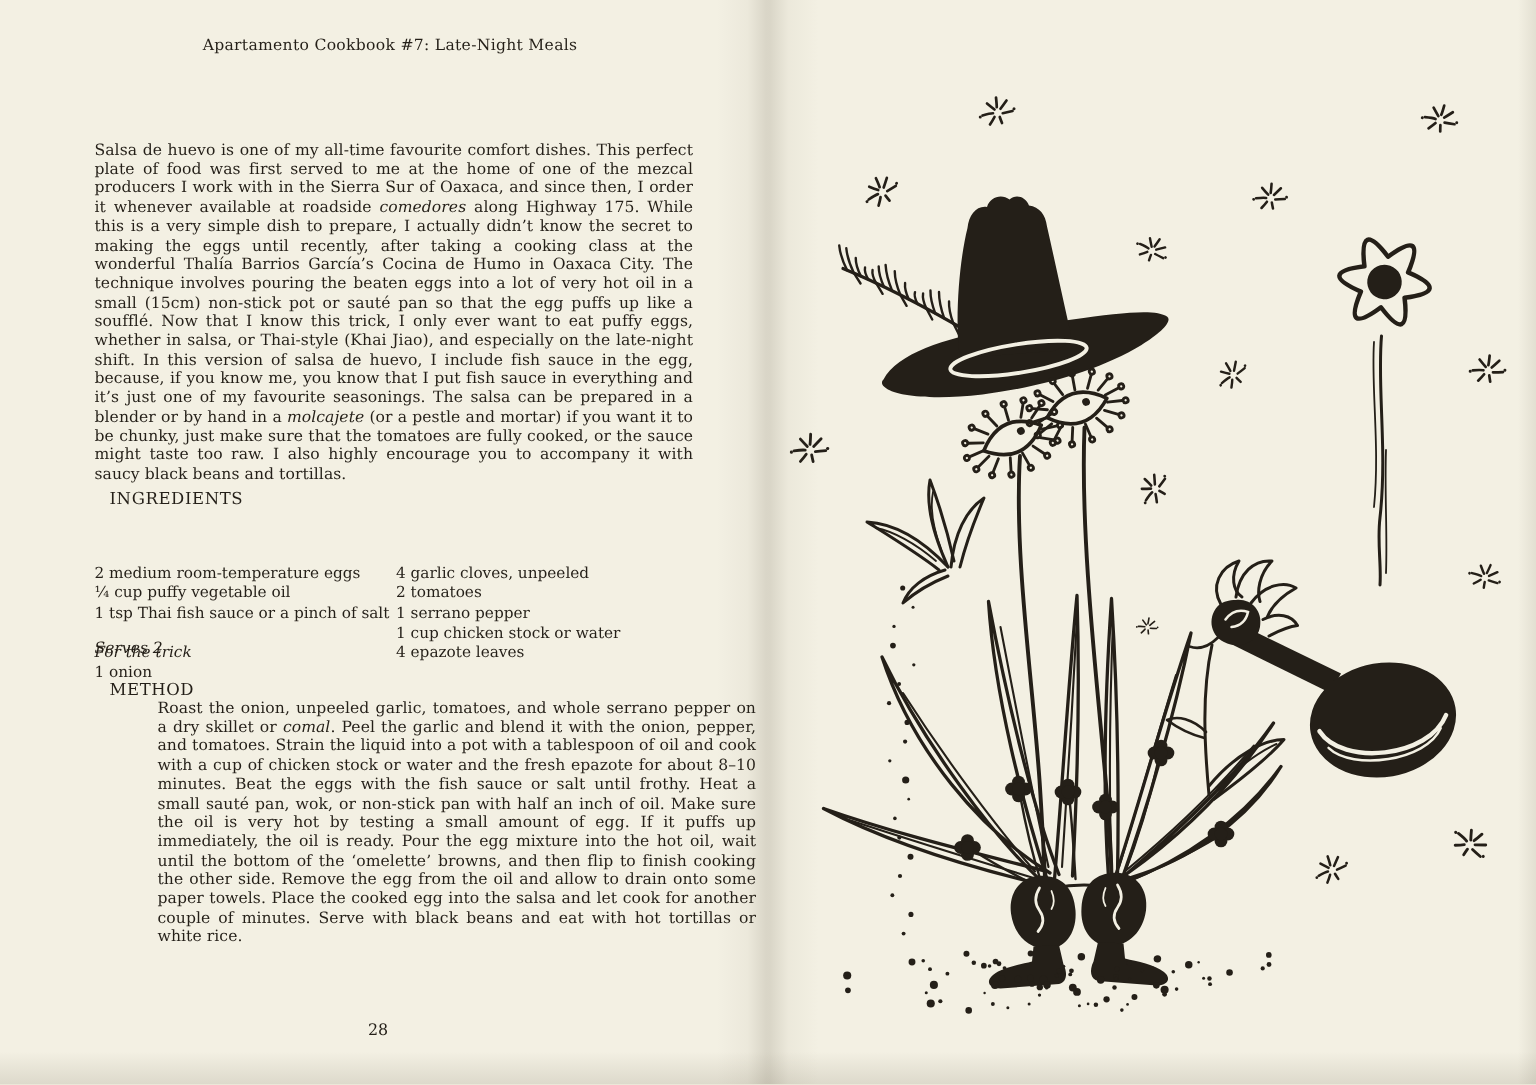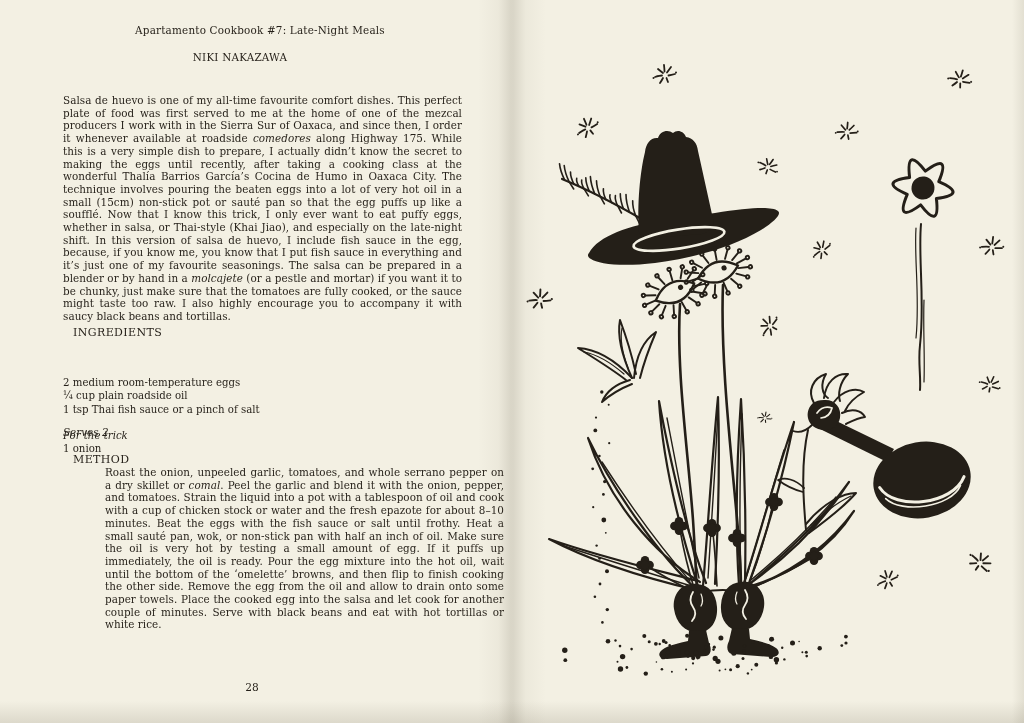--- a/index.html
+++ b/index.html
@@ -53,36 +53,42 @@
 </style>
 </head>
 <body>
 
 <div class="spread">
 
   <div class="page page-left">
     <div class="running-head">Apartamento Cookbook #7: Late-Night Meals</div>
 
     <div class="title-block">
-      <div>NIKI NAKAZAWA</div>
     </div>
 
     <p class="body-text intro"><span>Salsa de huevo is one of my all-time favourite comfort dishes. This perfect plate of food was first served to me at the home of one of the mezcal producers I work with in the Sierra Sur of Oaxaca, and since then, I order it whenever available at roadside </span><i>comedores</i><span> along Highway 175. While this is a very simple dish to prepare, I actually didn’t know the secret to making the eggs until recently, after taking a cooking class at the wonderful Thalía Barrios García’s Cocina de Humo in Oaxaca City. The technique involves pouring the beaten eggs into a lot of very hot oil in a small (15cm) non-stick pot or sauté pan so that the egg puffs up like a soufflé. Now that I know this trick, I only ever want to eat puffy eggs, whether in salsa, or Thai-style (Khai Jiao), and especially on the late-night shift. In this version of salsa de huevo, I include fish sauce in the egg, because, if you know me, you know that I put fish sauce in everything and it’s just one of my favourite seasonings. The salsa can be prepared in a blender or by hand in a </span><i>molcajete</i><span> (or a pestle and mortar) if you want it to be chunky, just make sure that the tomatoes are fully cooked, or the sauce might taste too raw. I also highly encourage you to accompany it with saucy black beans and tortillas.</span></p>
 
     <div class="sec-head head-ingredients">INGREDIENTS</div>
 
     <div class="ing-col ing-col-left">
       <div>2 medium room-temperature eggs</div>
-      <div>¼ cup plain roadside oil</div>
+      <div>¼ cup puffy vegetable oil</div>
       <div>1 tsp Thai fish sauce or a pinch of salt</div>
       <div class="ing-gap"></div>
       <div class="italic">For the trick</div>
       <div>1 onion</div>
     </div>
 
+    <div class="ing-col ing-col-right">
+      <div>4 garlic cloves, unpeeled</div>
+      <div>2 tomatoes</div>
+      <div>1 serrano pepper</div>
+      <div>1 cup chicken stock or water</div>
+      <div>4 epazote leaves</div>
+    </div>
 
     <div class="serves">Serves 2</div>
 
     <div class="sec-head head-method">METHOD</div>
 
     <p class="body-text method"><span>Roast the onion, unpeeled garlic, tomatoes, and whole serrano pepper on a dry skillet or </span><i>comal</i><span>. Peel the garlic and blend it with the onion, pepper, and tomatoes. Strain the liquid into a pot with a tablespoon of oil and cook with a cup of chicken stock or water and the fresh epazote for about 8–10 minutes. Beat the eggs with the fish sauce or salt until frothy. Heat a small sauté pan, wok, or non-stick pan with half an inch of oil. Make sure the oil is very hot by testing a small amount of egg. If it puffs up immediately, the oil is ready. Pour the egg mixture into the hot oil, wait until the bottom of the ‘omelette’ browns, and then flip to finish cooking the other side. Remove the egg from the oil and allow to drain onto some paper towels. Place the cooked egg into the salsa and let cook for another couple of minutes. Serve with black beans and eat with hot tortillas or white rice.</span></p>
 
     <div class="folio">28</div>
   </div>
 

